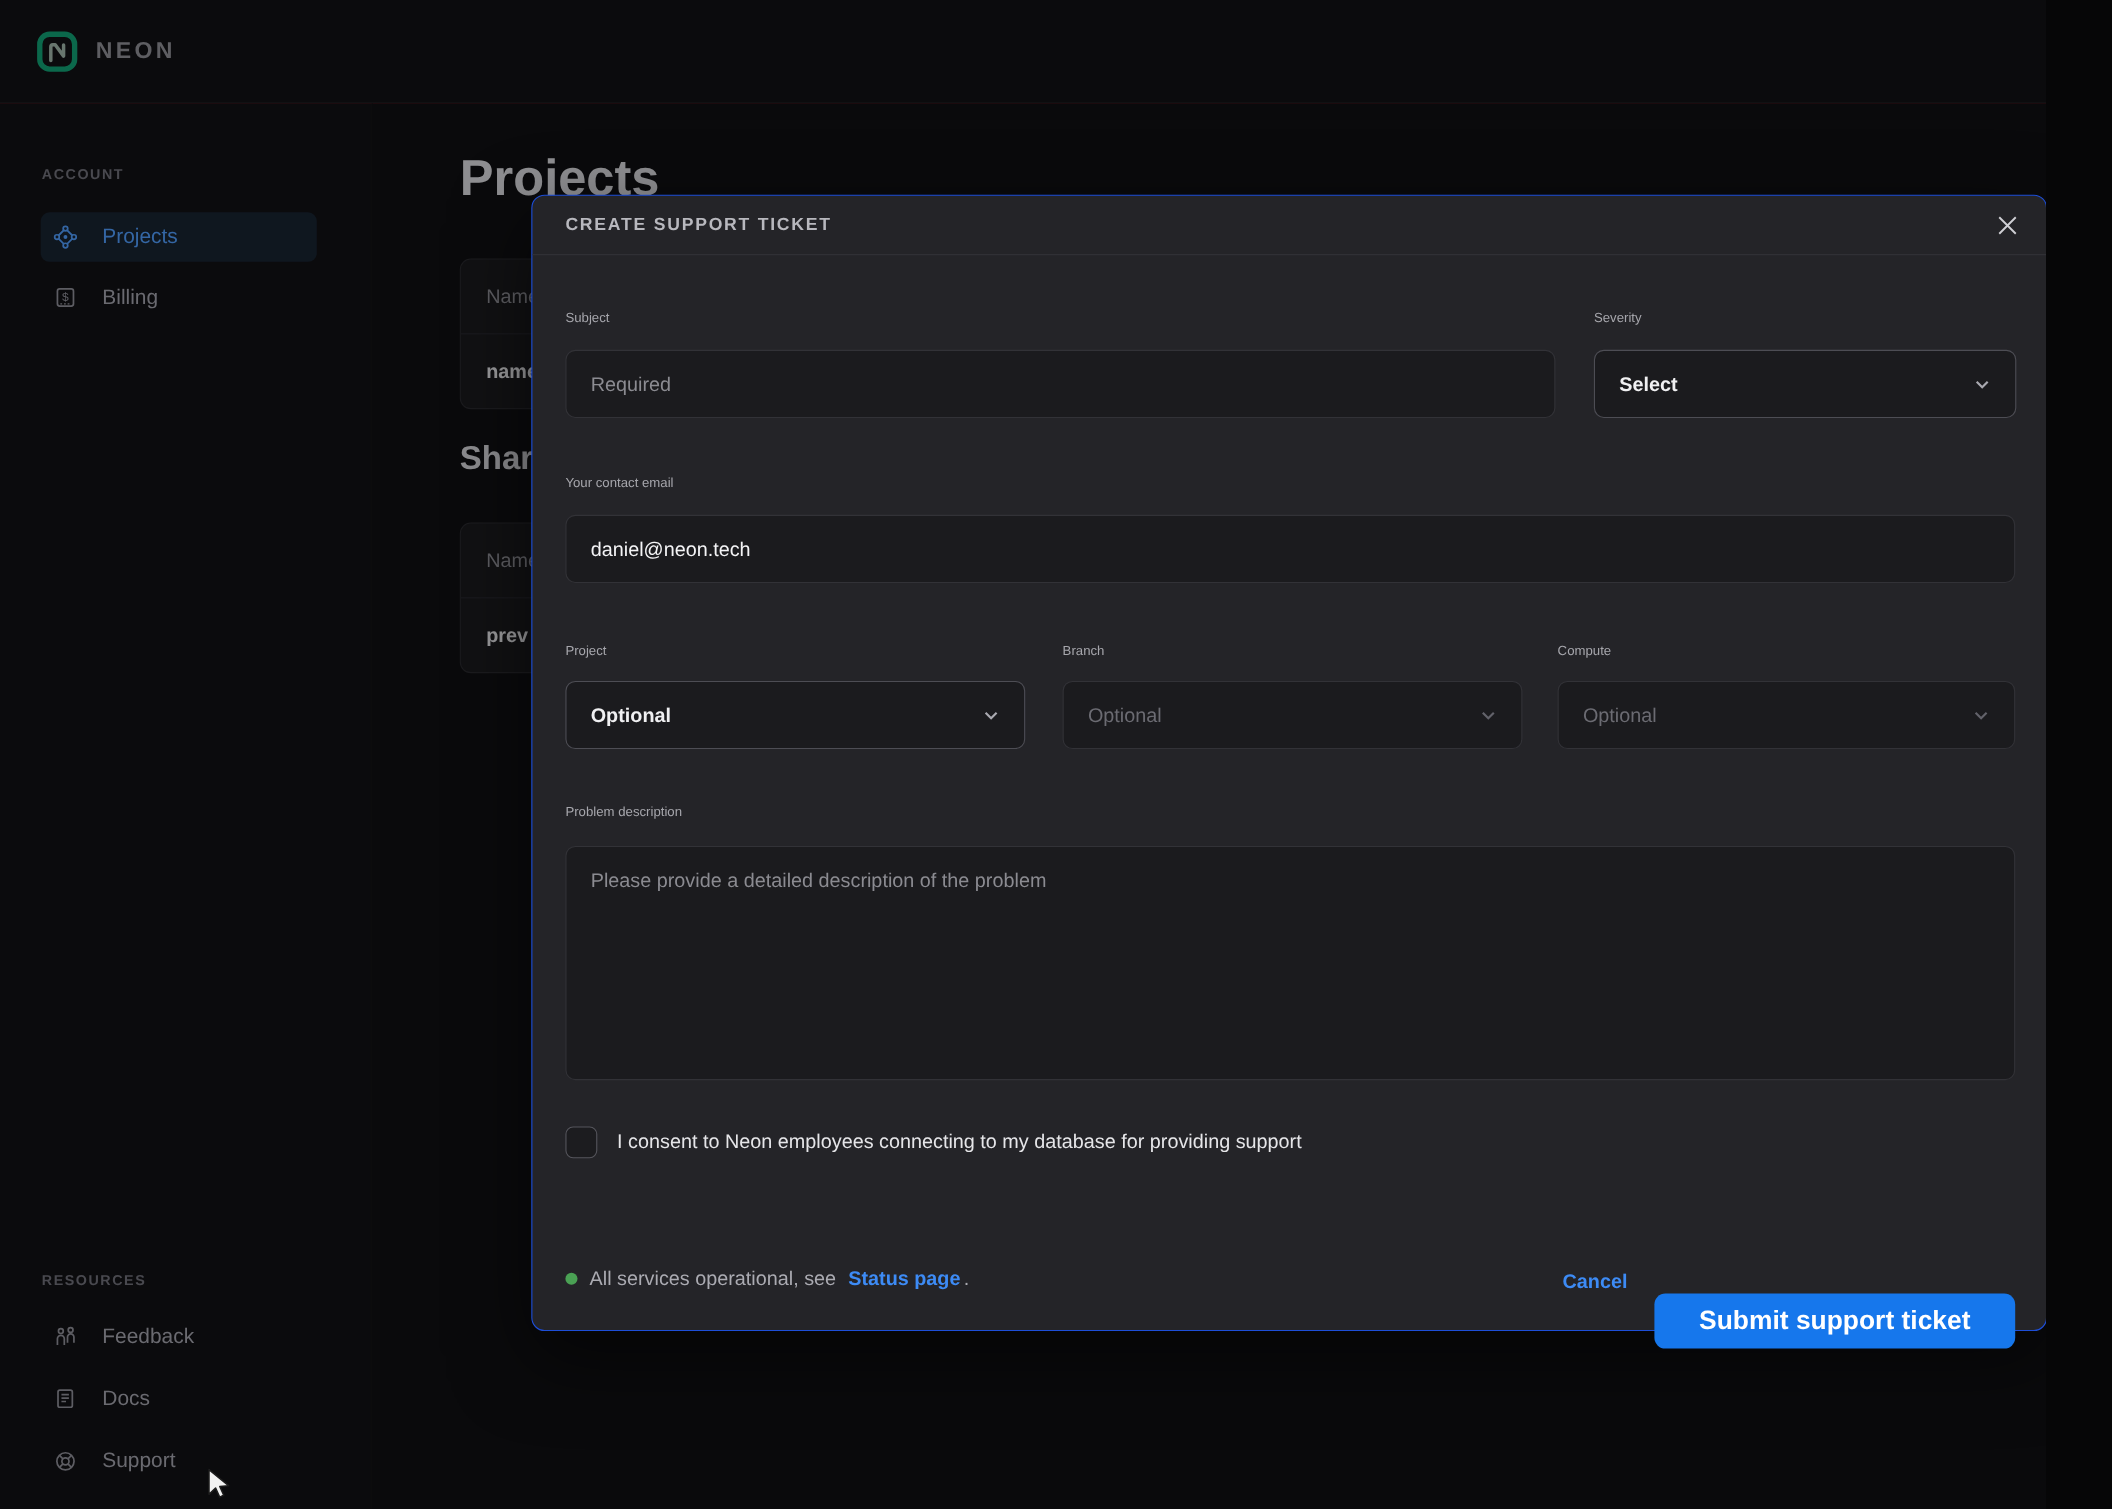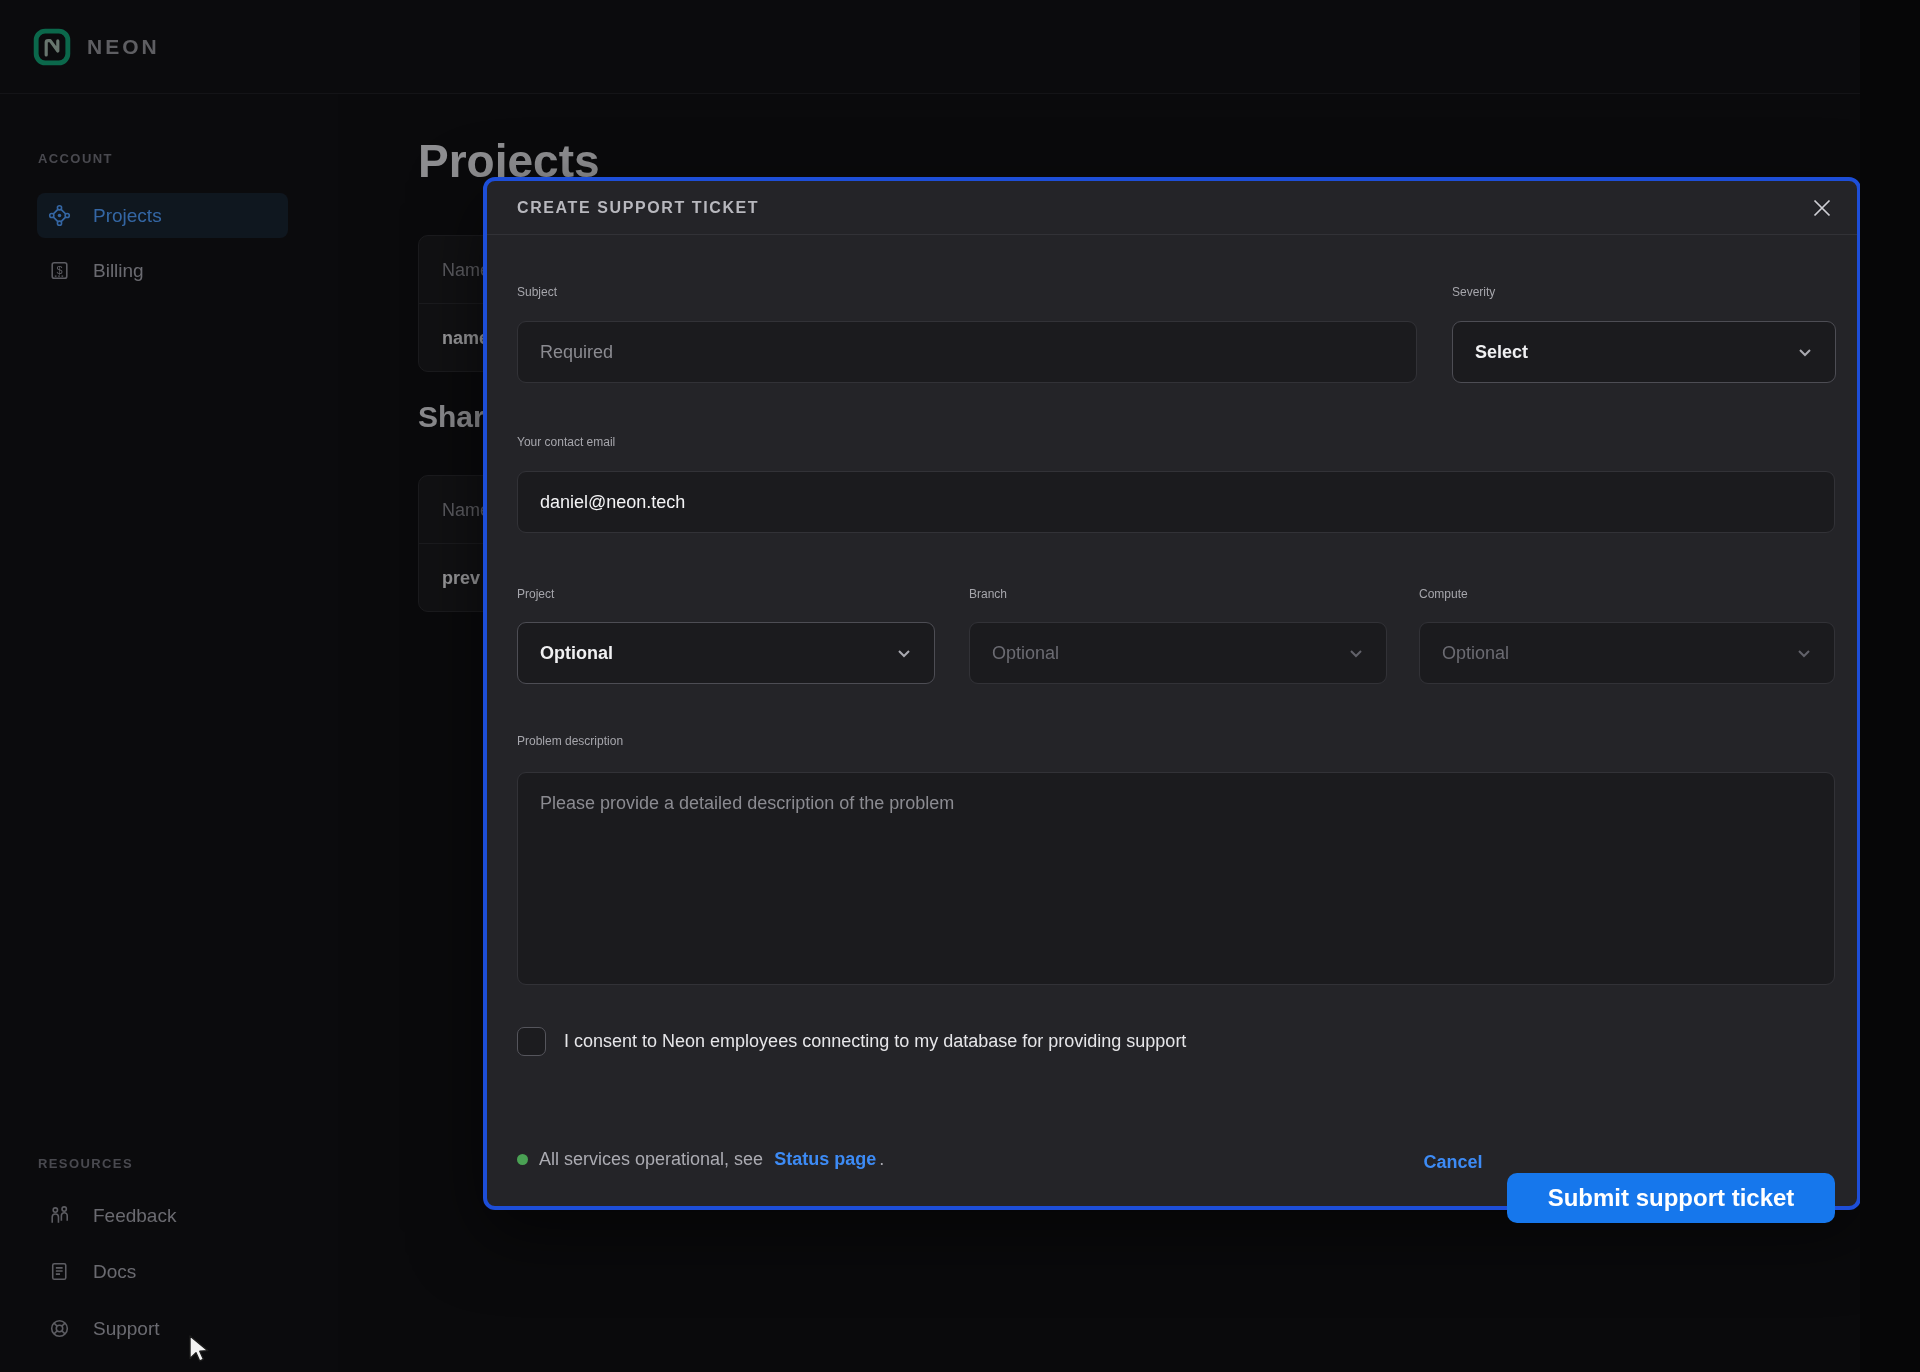--- a/index.html
+++ b/index.html
@@ -27,21 +27,21 @@
   .card.t1{top:141px;} .card.t2{top:381px;}
   .thead{position:relative;height:67px;border-bottom:1px solid #2a2a2e;}
   .trow{position:relative;height:68px;}
   .cell-name{position:absolute;left:23px;top:50%;transform:translateY(-50%);font-size:18px;color:#8d8d94;white-space:nowrap;}
   .trow .cell-name{font-weight:700;color:#e8e8eb;}
   .cell-ver{position:absolute;left:1433px;top:50%;transform:translateY(-50%);font-size:18px;color:#8d8d94;white-space:nowrap;}
   .trow .cell-ver{color:#b9b9bf;left:1437px;}
   
   .overlay{position:absolute;inset:0;background:rgba(0,0,0,0.34);z-index:5;}
   
-  .modal{position:absolute;left:483px;top:177px;width:1378px;height:1033px;background:#242428;border:4px solid #1d4ed8;border-radius:12px;z-index:10;box-shadow:0 24px 70px rgba(0,0,0,.55);box-sizing:border-box;}
+  .modal{position:absolute;left:483px;top:177px;width:1378px;height:1033px;background:#242428;border:1px solid #1d4ed8;border-radius:12px;z-index:10;box-shadow:0 24px 70px rgba(0,0,0,.55);box-sizing:border-box;}
   .modal-header{position:absolute;left:0;top:0;width:100%;height:54px;border-bottom:1px solid #323237;box-sizing:border-box;}
   .modal-title{position:absolute;left:30px;top:50%;transform:translateY(-50%);font-size:16px;font-weight:700;letter-spacing:1.6px;color:#b8b8be;}
   .close-btn{position:absolute;right:20px;top:12px;width:30px;height:30px;color:#cfcfd4;cursor:pointer;}
   .f-label{position:absolute;font-size:12px;color:#a6a6ac;}
   .t-input{position:absolute;height:62px;background:#1b1b1e;border:1px solid #323237;border-radius:9px;box-sizing:border-box;color:#f4f4f6;font-size:18px;font-family:"Liberation Sans",sans-serif;padding:0 22px;outline:none;}
   .t-input::placeholder{color:#8b8b91;}
   .sel{position:absolute;height:62px;background:#1b1b1e;border:1px solid #323237;border-radius:9px;box-sizing:border-box;display:flex;align-items:center;padding:0 18px 0 22px;cursor:pointer;}
   .sel .sel-val{flex:1;font-size:18px;font-weight:600;color:#f0f0f2;}
   .sel .chev{width:24px;height:24px;color:#a9a9b0;}
   .sel.bright{border-color:#4d4d54;}

